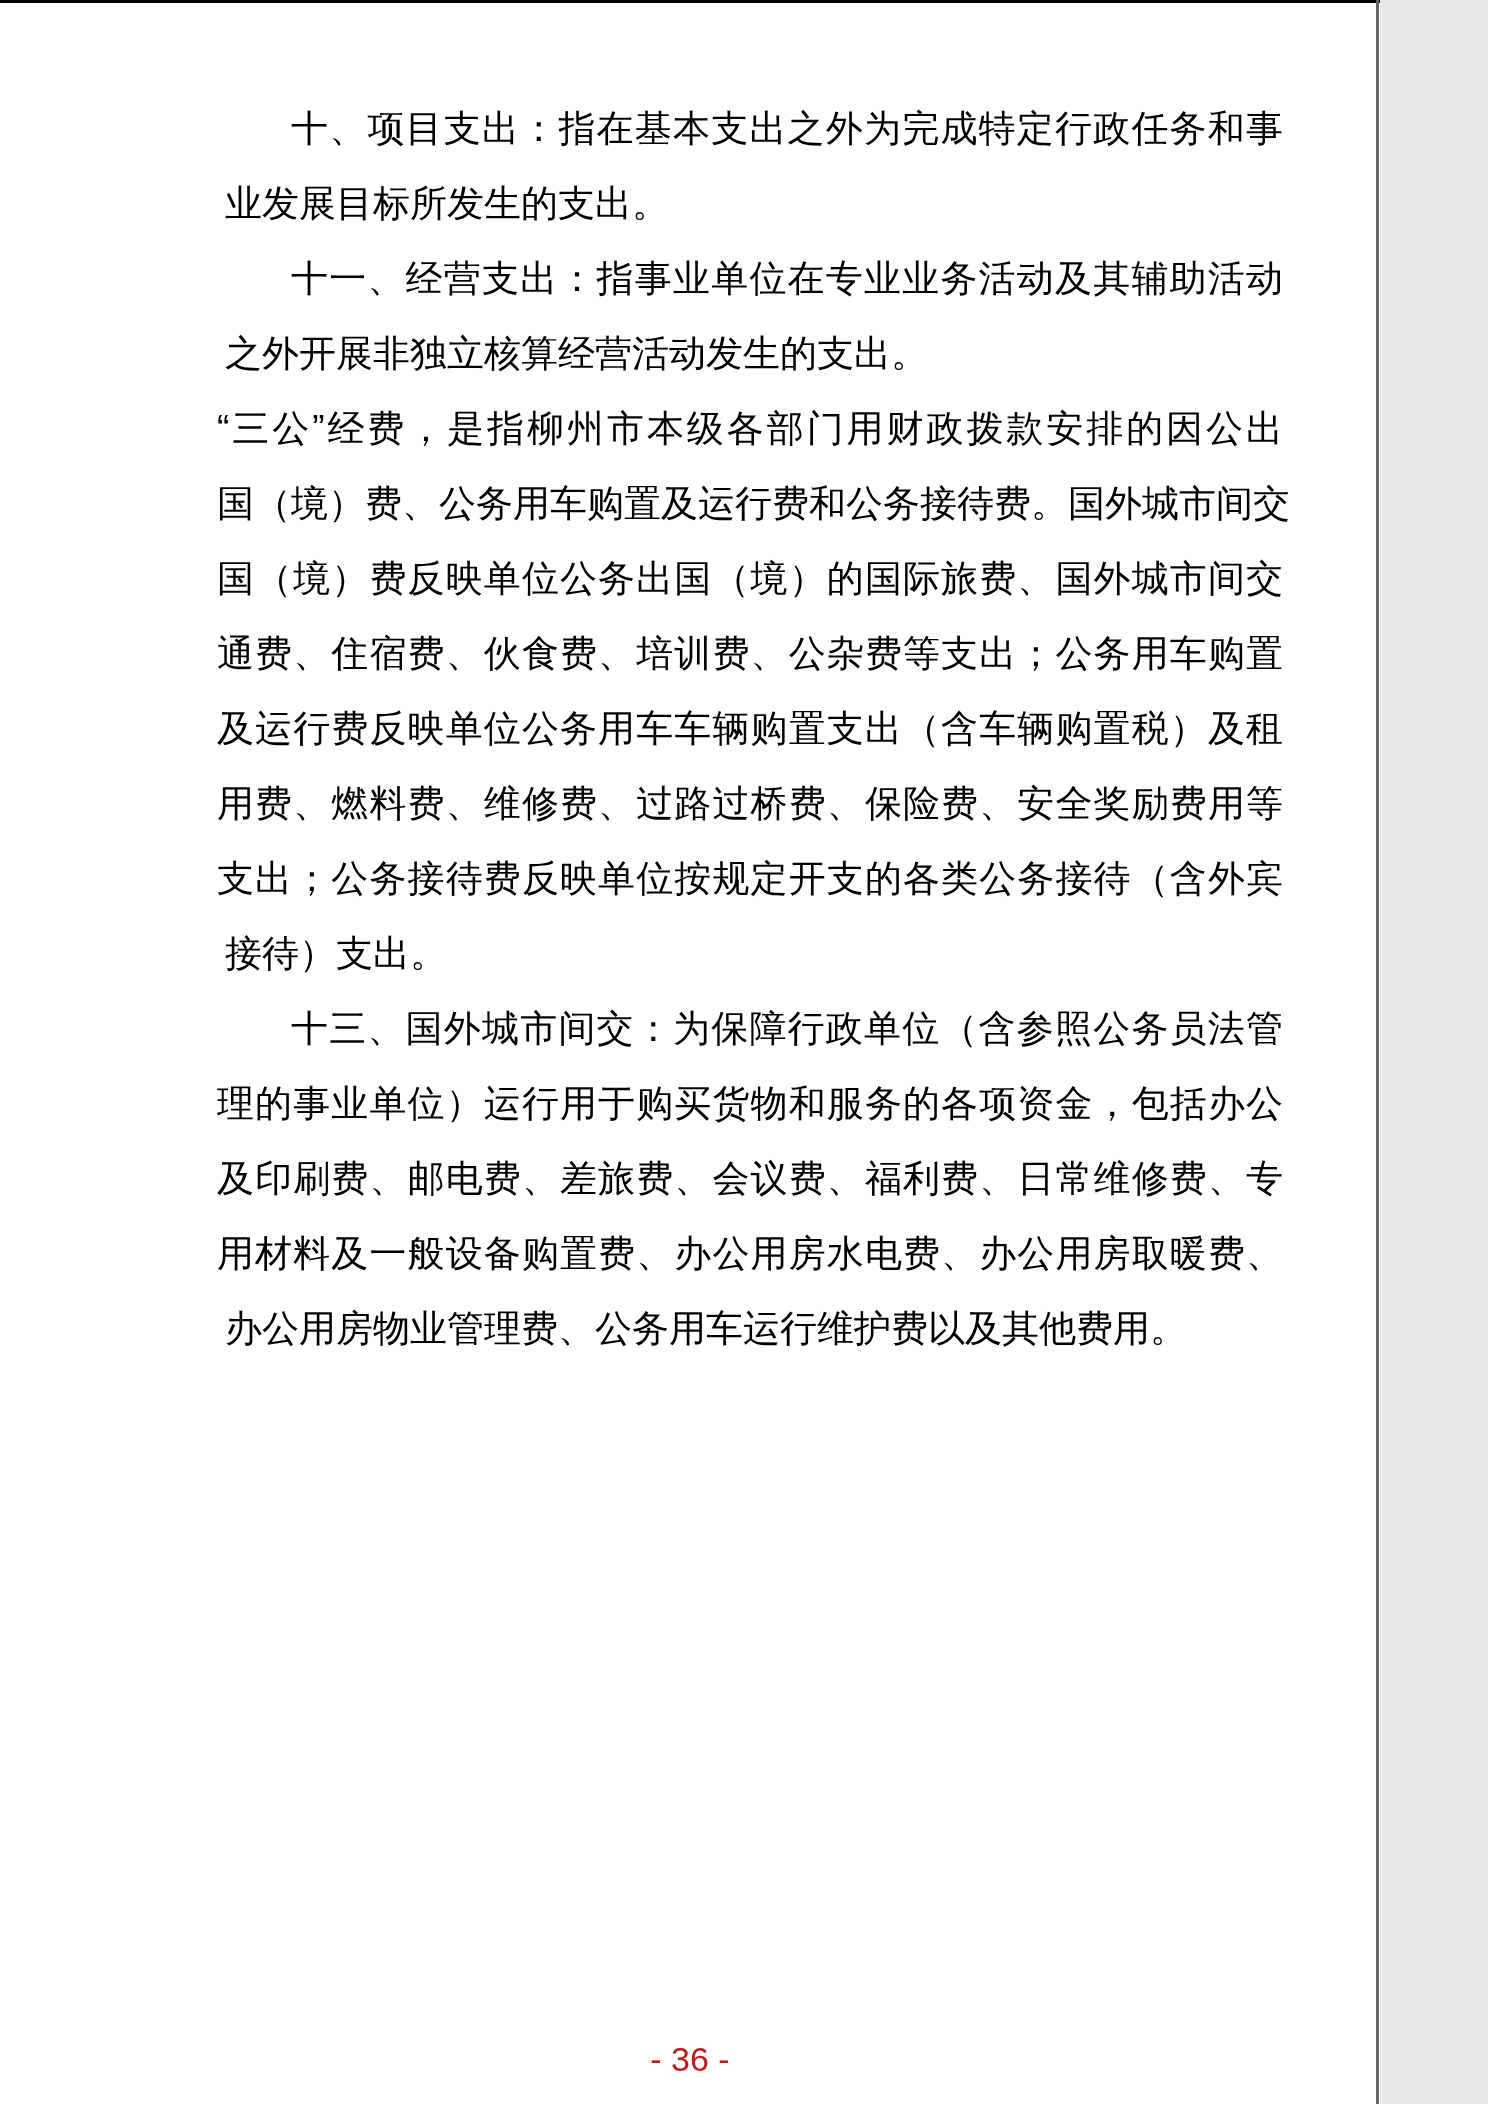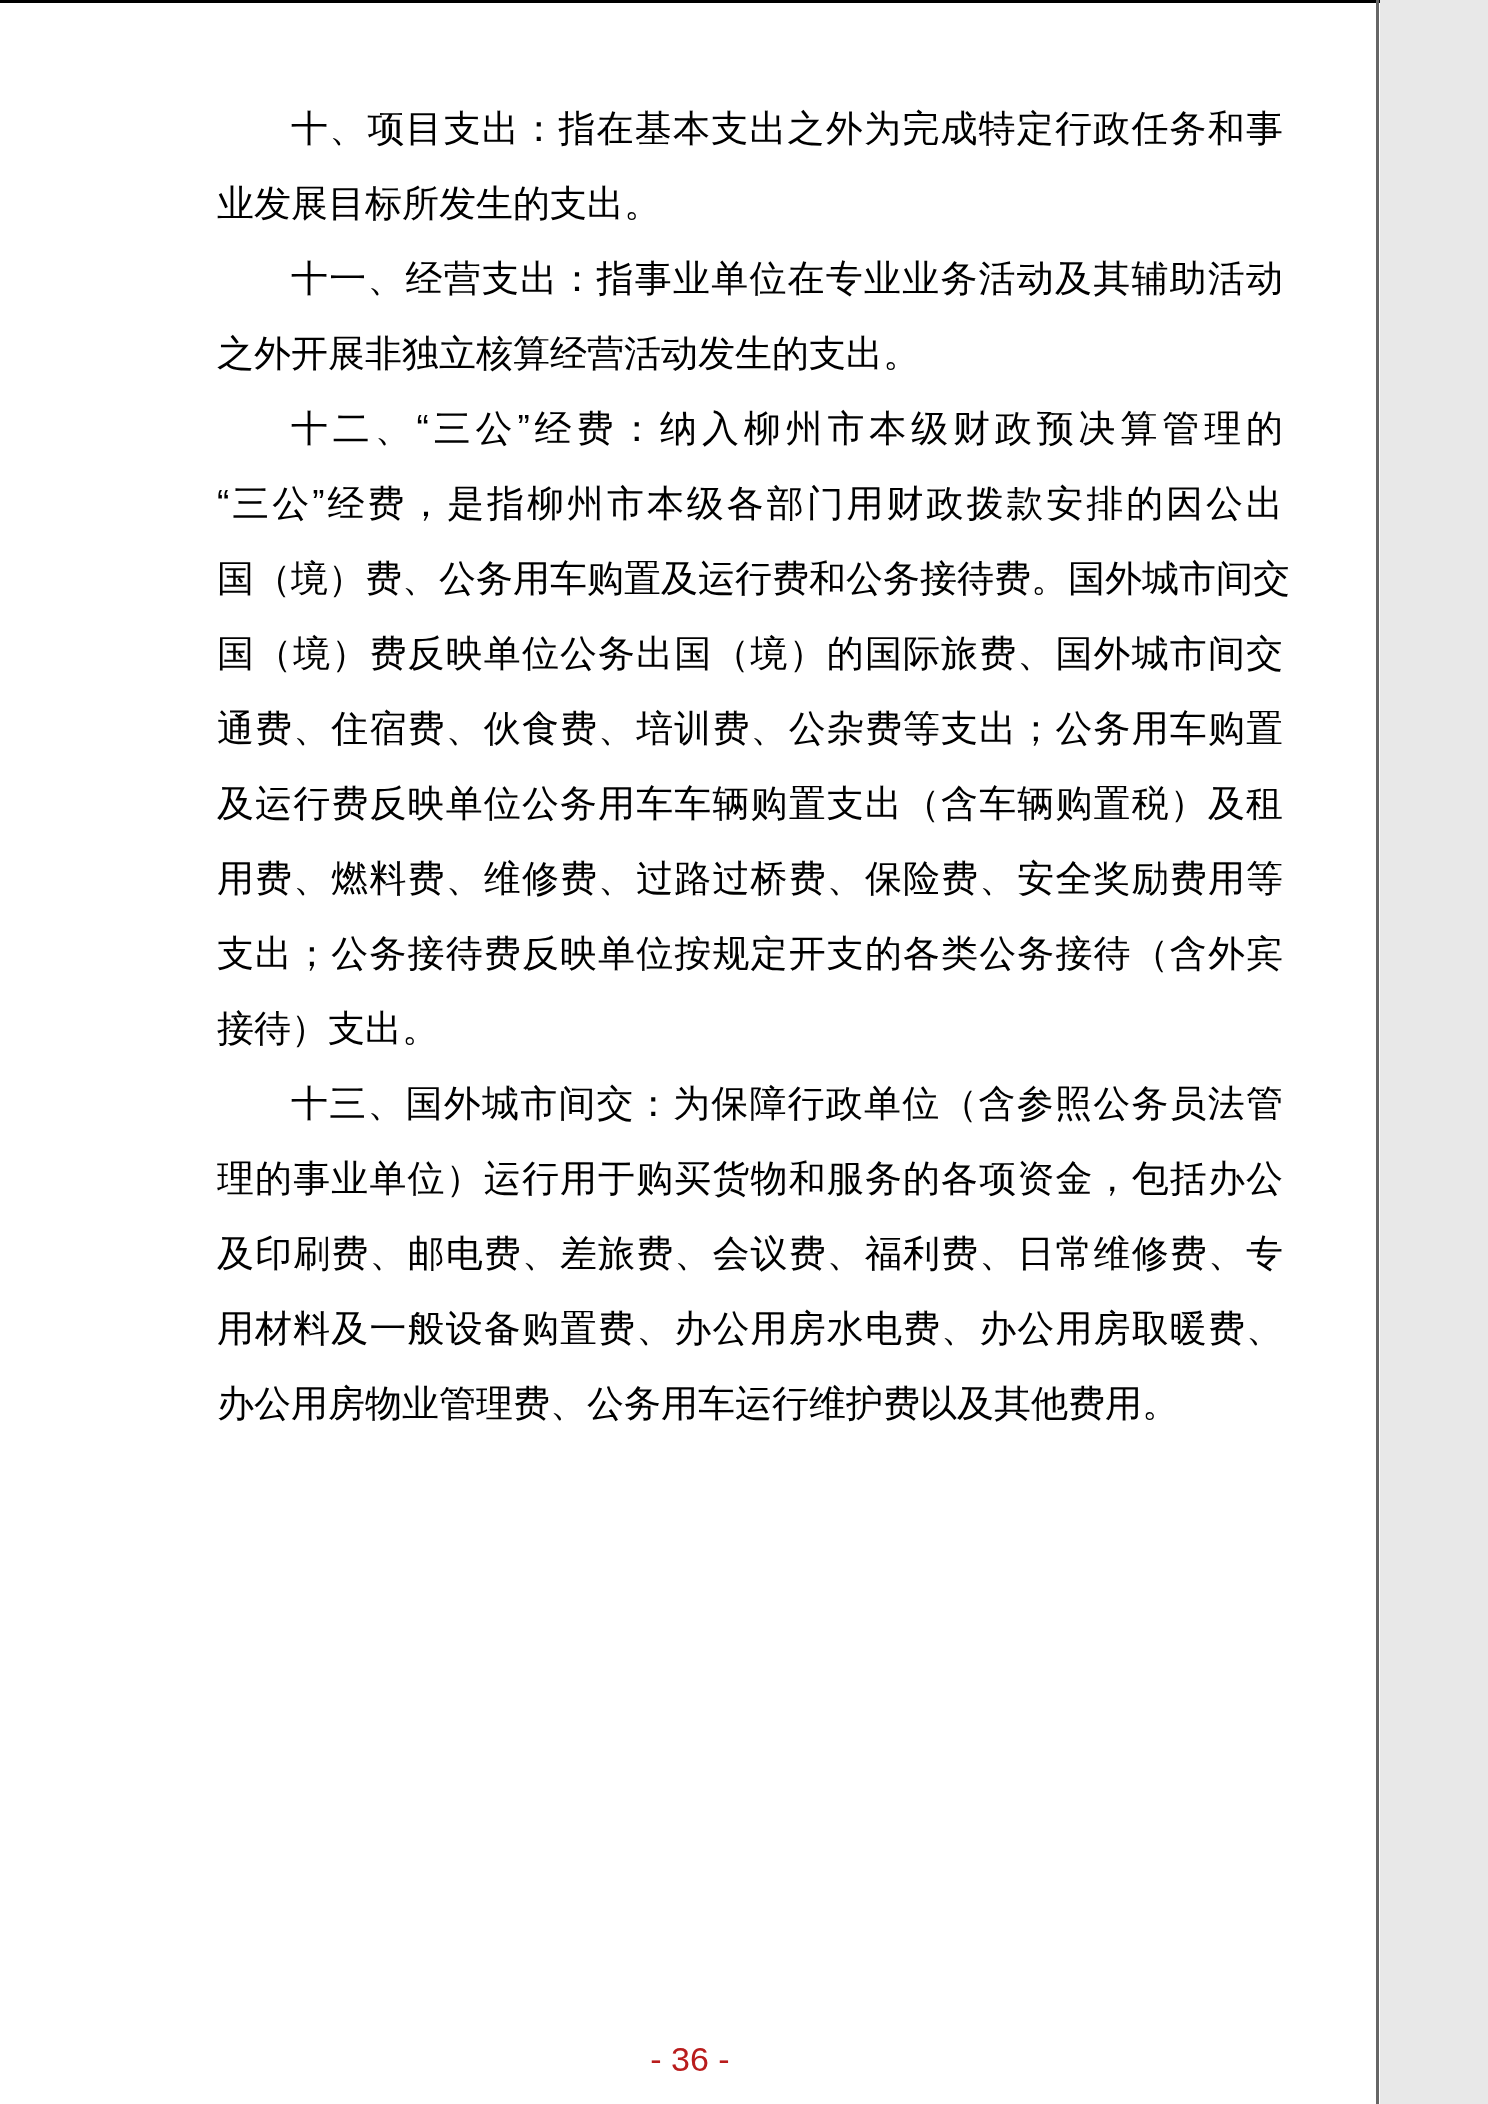--- a/index.html
+++ b/index.html
@@ -47,20 +47,21 @@
     white-space: nowrap;
     text-align: justify;
     text-align-last: justify;
   }
   .line.first {
     text-indent: 2em;
   }
   .line.last {
     text-align: center;
     text-align-last: left;
+    margin-left: 8px;
   }
   .footer {
     position: absolute;
     top: 2042px;
     left: 0;
     width: 100%;
     text-align: center;
     font-size: 34px;
     line-height: 34px;
     color: #b91c1c;
@@ -76,21 +77,20 @@
   <div class="doc-body" id="doc-body">
       <div class="paragraph">
         <div class="line first">十、项目支出：指在基本支出之外为完成特定行政任务和事</div>
         <div class="line last">业发展目标所发生的支出。</div>
       </div>
       <div class="paragraph">
         <div class="line first">十一、经营支出：指事业单位在专业业务活动及其辅助活动</div>
         <div class="line last">之外开展非独立核算经营活动发生的支出。</div>
       </div>
       <div class="paragraph">
-        <div class="line first">十二、“三公”经费：纳入柳州市本级财政预决算管理的</div>
         <div class="line">“三公”经费，是指柳州市本级各部门用财政拨款安排的因公出</div>
         <div class="line">国（境）费、公务用车购置及运行费和公务接待费。国外城市间交</div>
         <div class="line">国（境）费反映单位公务出国（境）的国际旅费、国外城市间交</div>
         <div class="line">通费、住宿费、伙食费、培训费、公杂费等支出；公务用车购置</div>
         <div class="line">及运行费反映单位公务用车车辆购置支出（含车辆购置税）及租</div>
         <div class="line">用费、燃料费、维修费、过路过桥费、保险费、安全奖励费用等</div>
         <div class="line">支出；公务接待费反映单位按规定开支的各类公务接待（含外宾</div>
         <div class="line last">接待）支出。</div>
       </div>
       <div class="paragraph">

